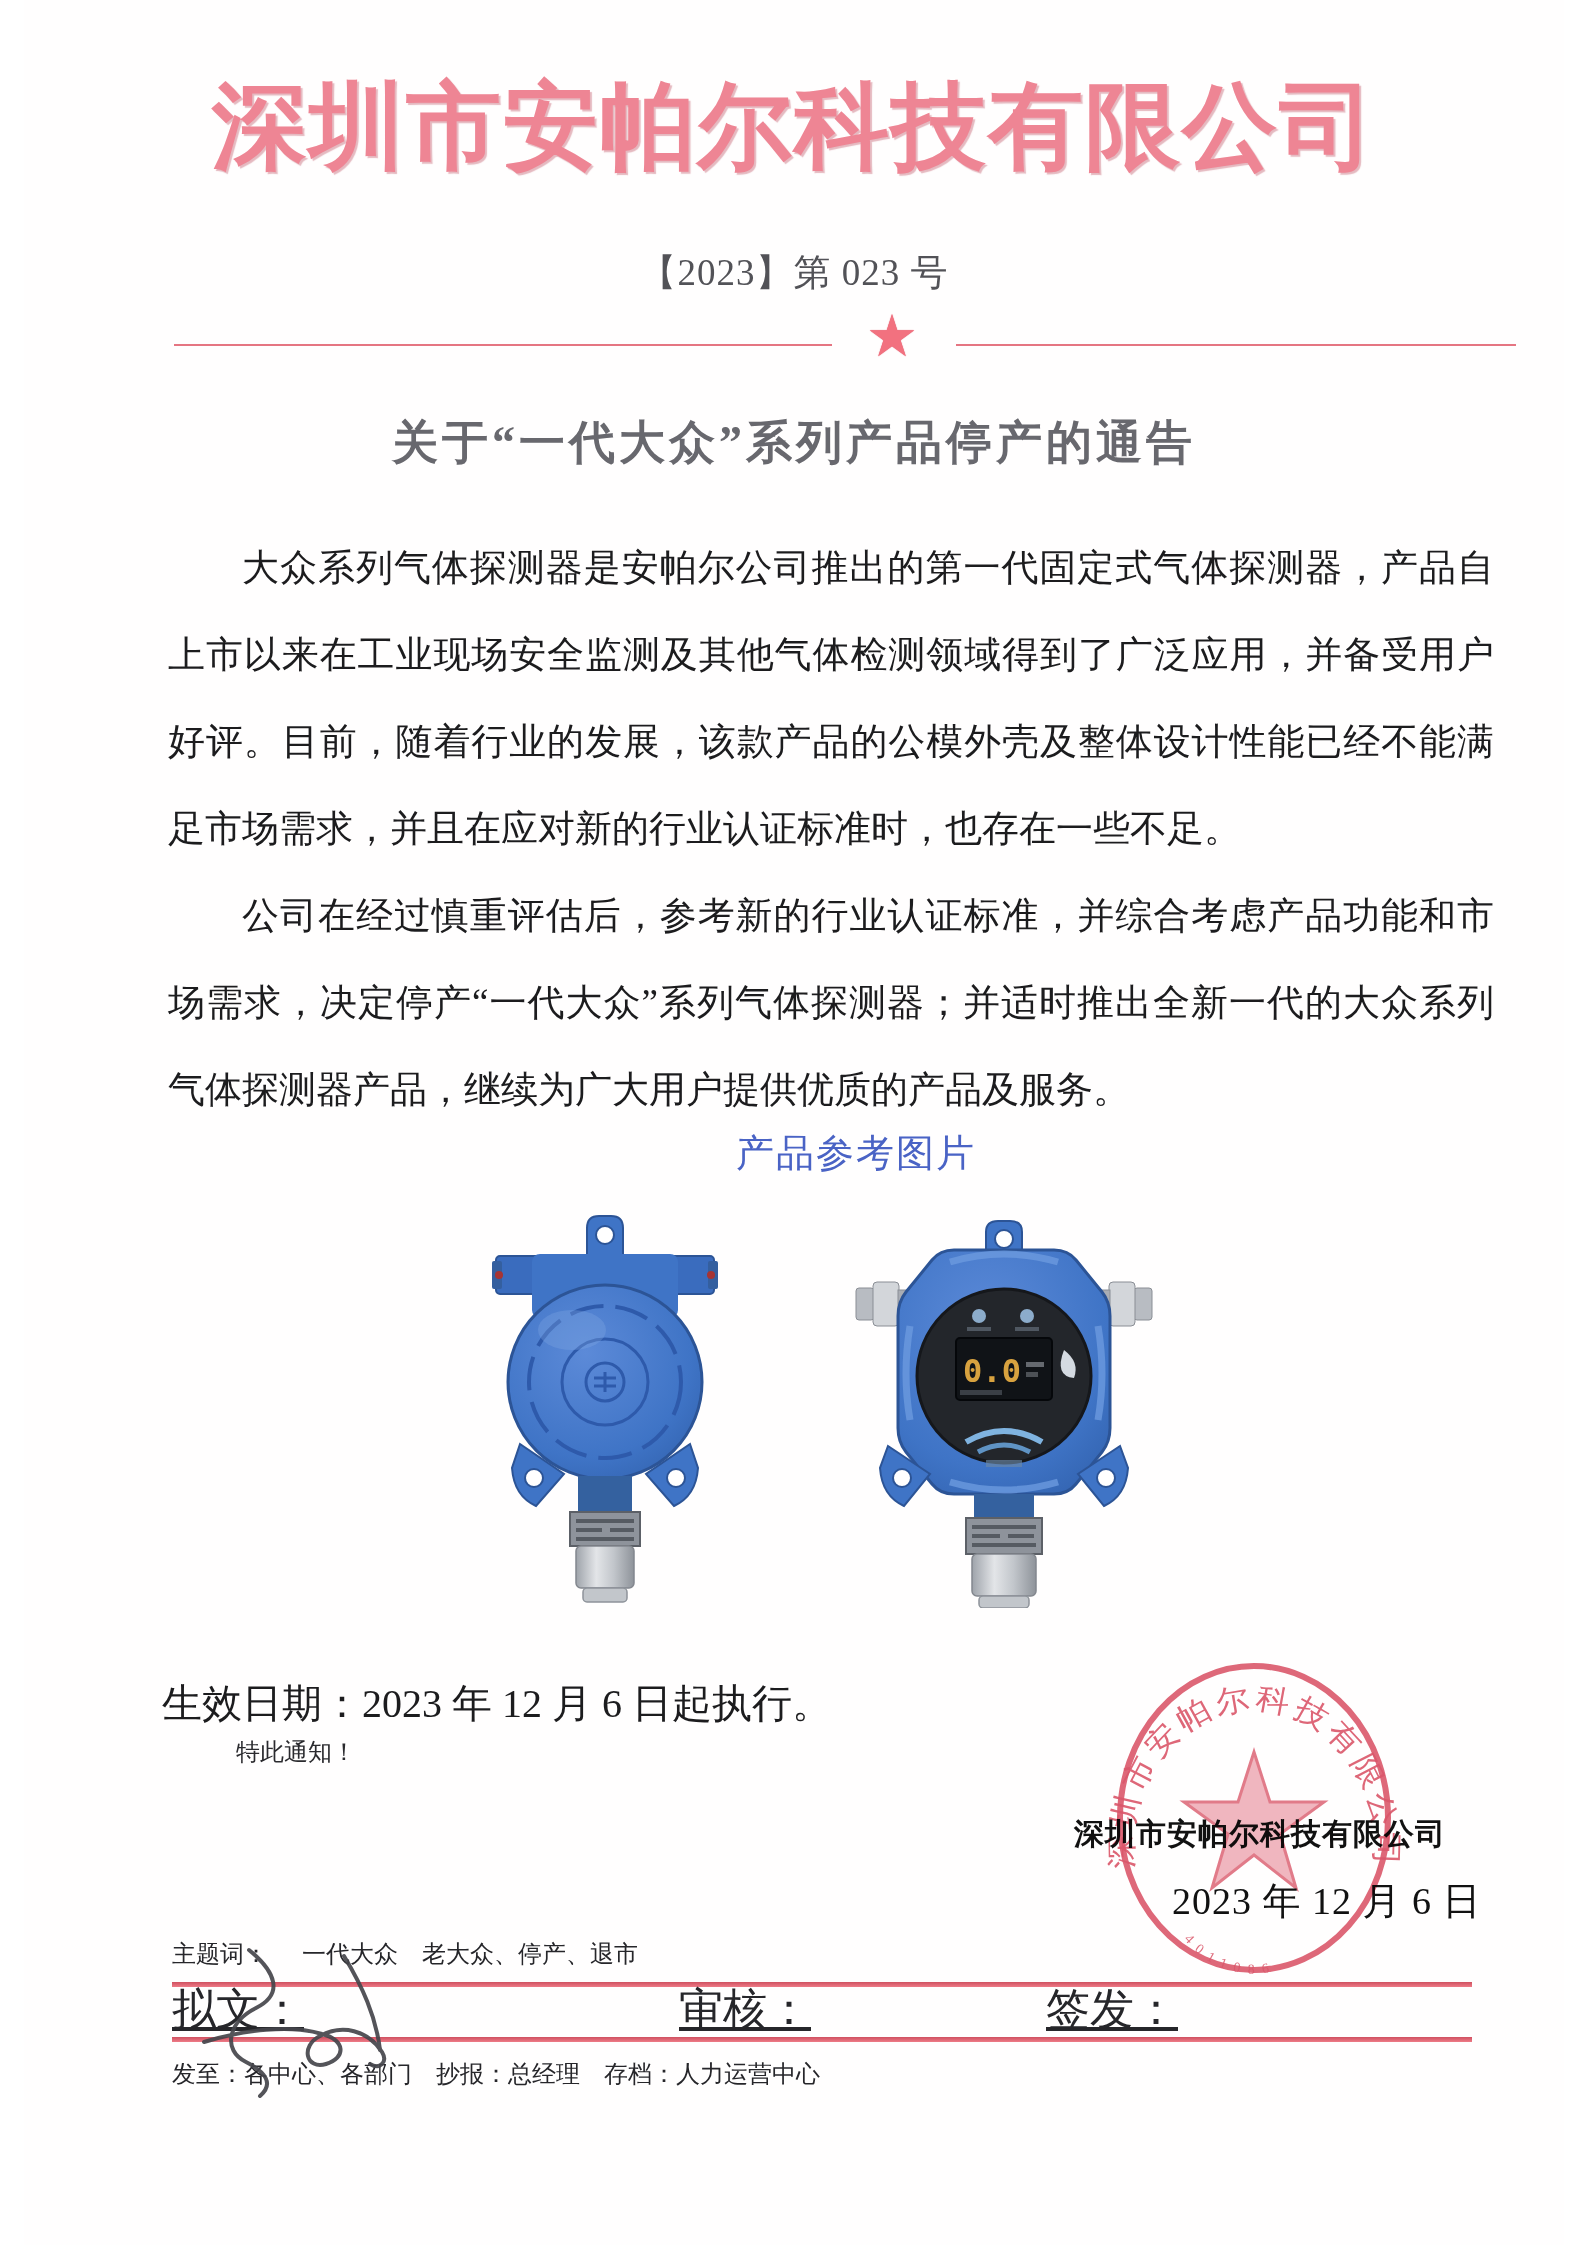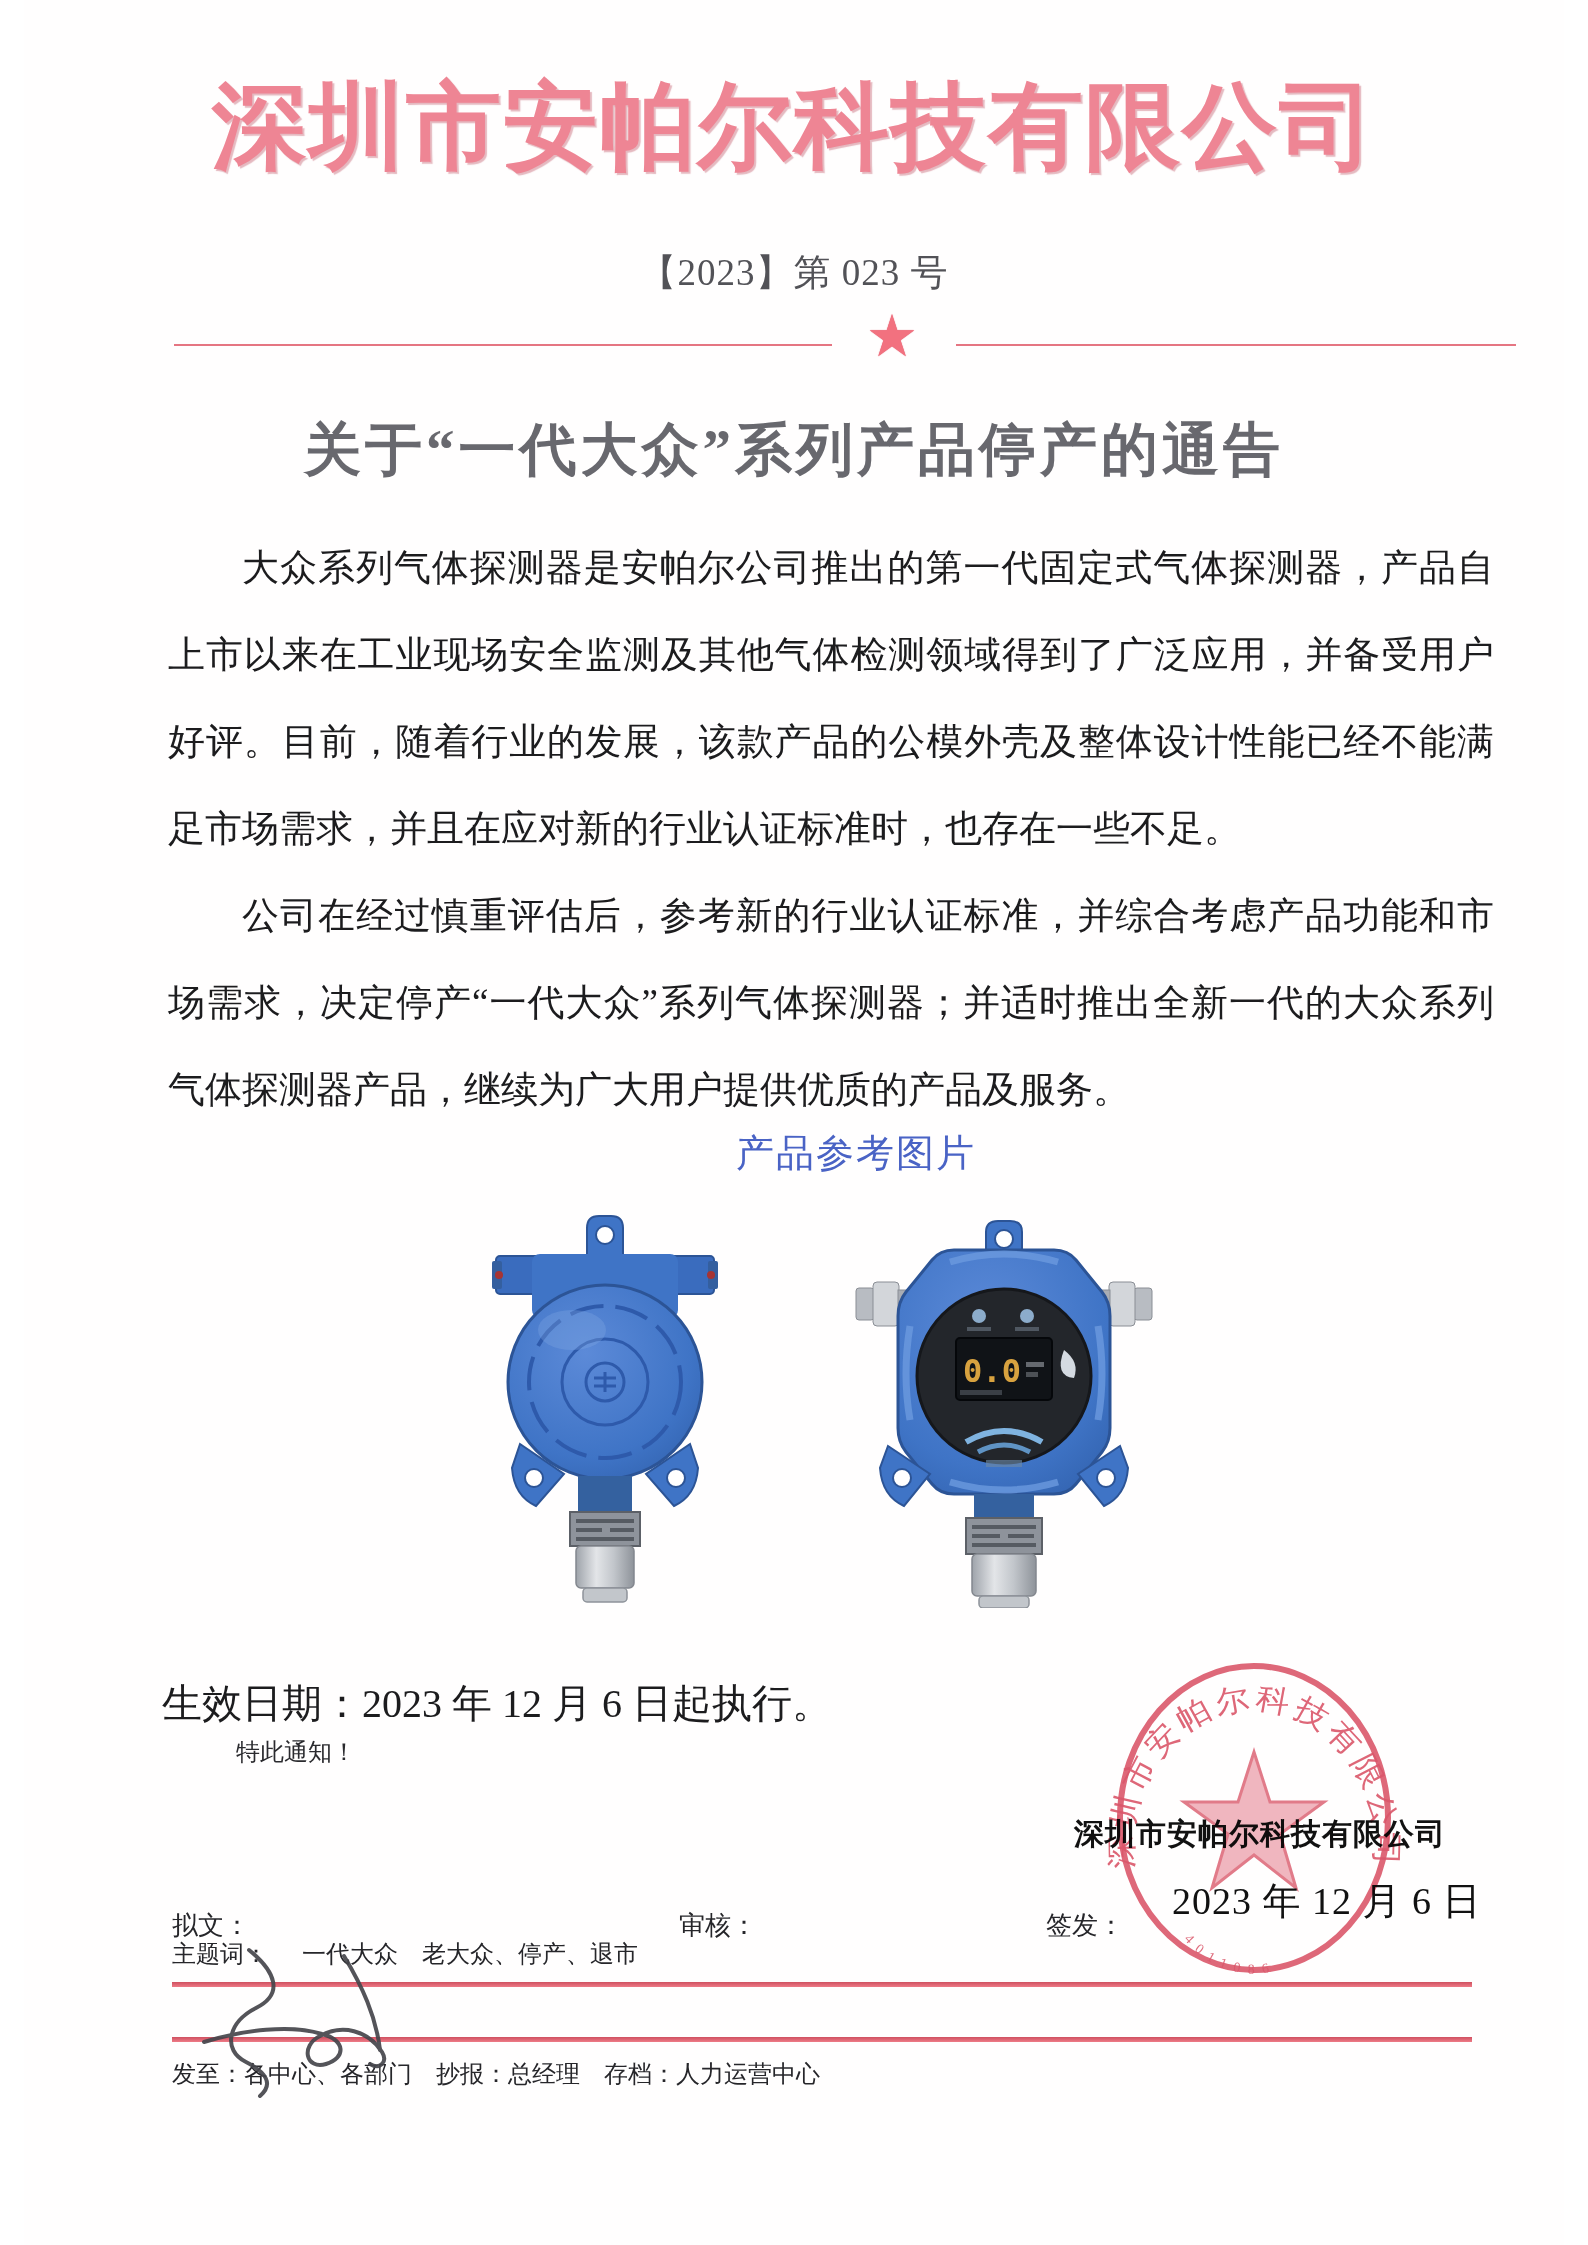--- a/index.html
+++ b/index.html
@@ -34,21 +34,21 @@
   .rule-right{left:932px;width:560px;}
   .rule-star{
     position:absolute;left:842px;top:308px;
     font-size:58px;line-height:1;
     color:#f2717f;text-shadow:0 0 1px #d94f63;
   }
   
   .notice-title{
     position:absolute;left:0;right:0;top:412px;
     text-align:center;
-    font-size:57px;font-weight:700;letter-spacing:4px;
+    font-size:46px;font-weight:700;letter-spacing:4px;
     color:#68686e;white-space:nowrap;
   }
   .body-text{
     position:absolute;left:144px;top:524px;width:1326px;
     font-size:37px;line-height:87px;
     text-align:justify;
   }
   .body-text p{margin:0;text-indent:2em;}
   .caption{
     position:absolute;left:0;right:0;top:1128px;
@@ -66,21 +66,21 @@
   .sig-company{position:absolute;left:1050px;top:1814px;font-size:30px;font-weight:700;letter-spacing:1px;color:#111;}
   .sig-date{position:absolute;left:1148px;top:1876px;font-size:38px;color:#111;letter-spacing:1px;}
   .seal{position:absolute;left:1074px;top:1656px;width:312px;height:324px;mix-blend-mode:multiply;opacity:.93;}
   
   .footer-row{position:absolute;font-size:24px;color:#26262a;white-space:nowrap;}
   .row-subject{left:148px;top:1938px;}
   .row-subject .value{margin-left:34px;}
   .red-line{position:absolute;left:148px;width:1300px;height:5px;background:linear-gradient(#cf5060,#ee7b87);}
   .line-1{top:1982px;}
   .line-2{top:2037px;}
-  .signer-label{position:absolute;top:1908px;font-size:26px;color:#26262a;}
+  .signer-label{position:absolute;top:1980px;font-size:44px;color:#26262a;text-decoration:underline;}
   .lbl-draft{left:148px;}
   .lbl-review{left:655px;}
   .lbl-issue{left:1022px;}
   .row-distribution{left:148px;top:2058px;}
   .scribble{position:absolute;left:170px;top:1946px;width:240px;height:152px;}
 </style>
 </head>
 <body>
 
 <div class="page">

